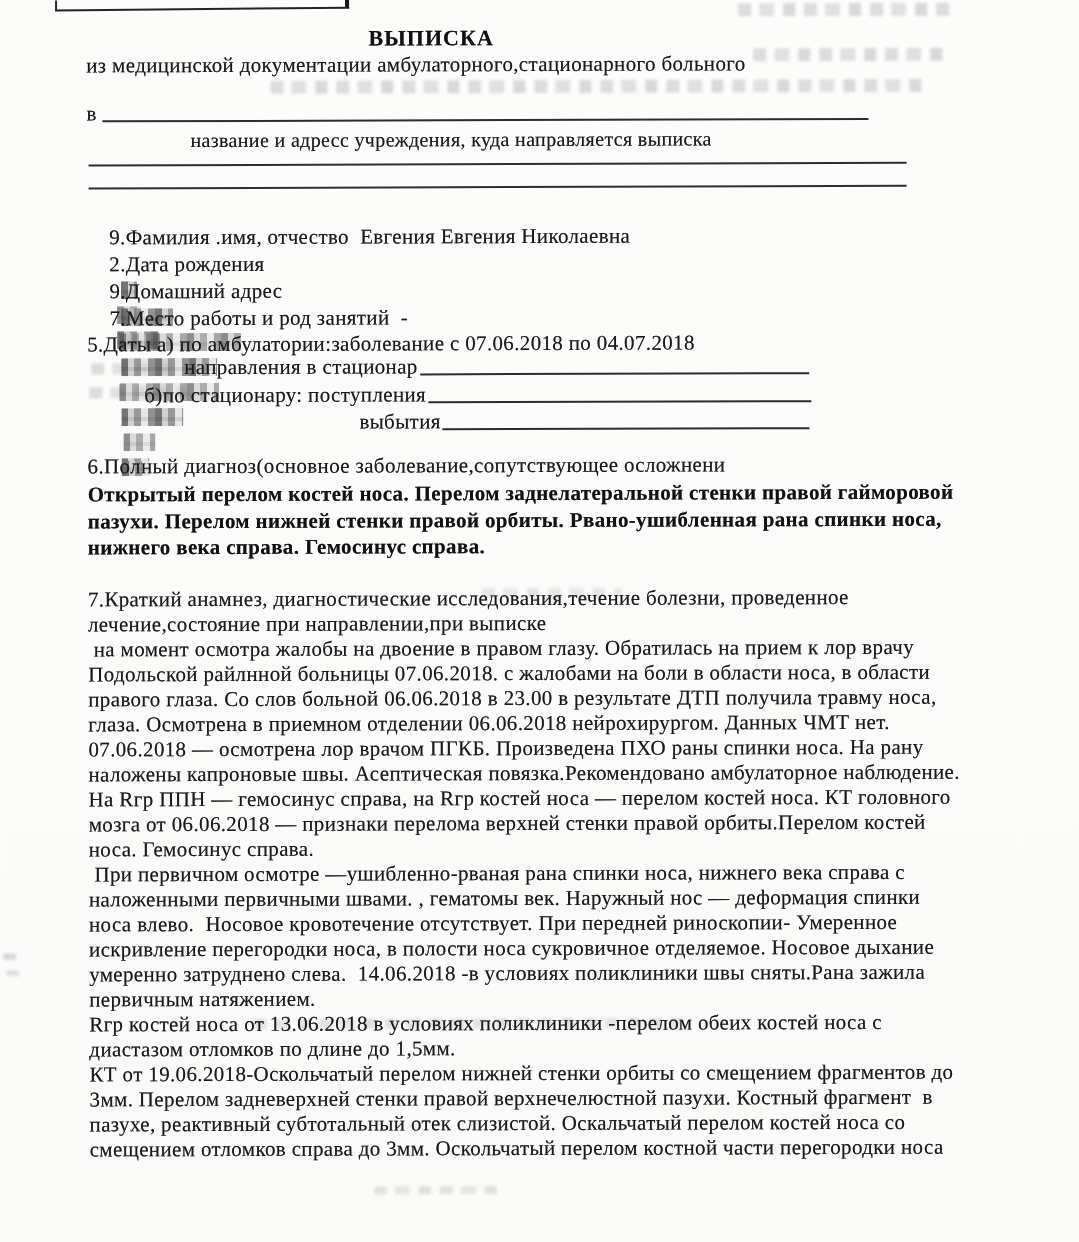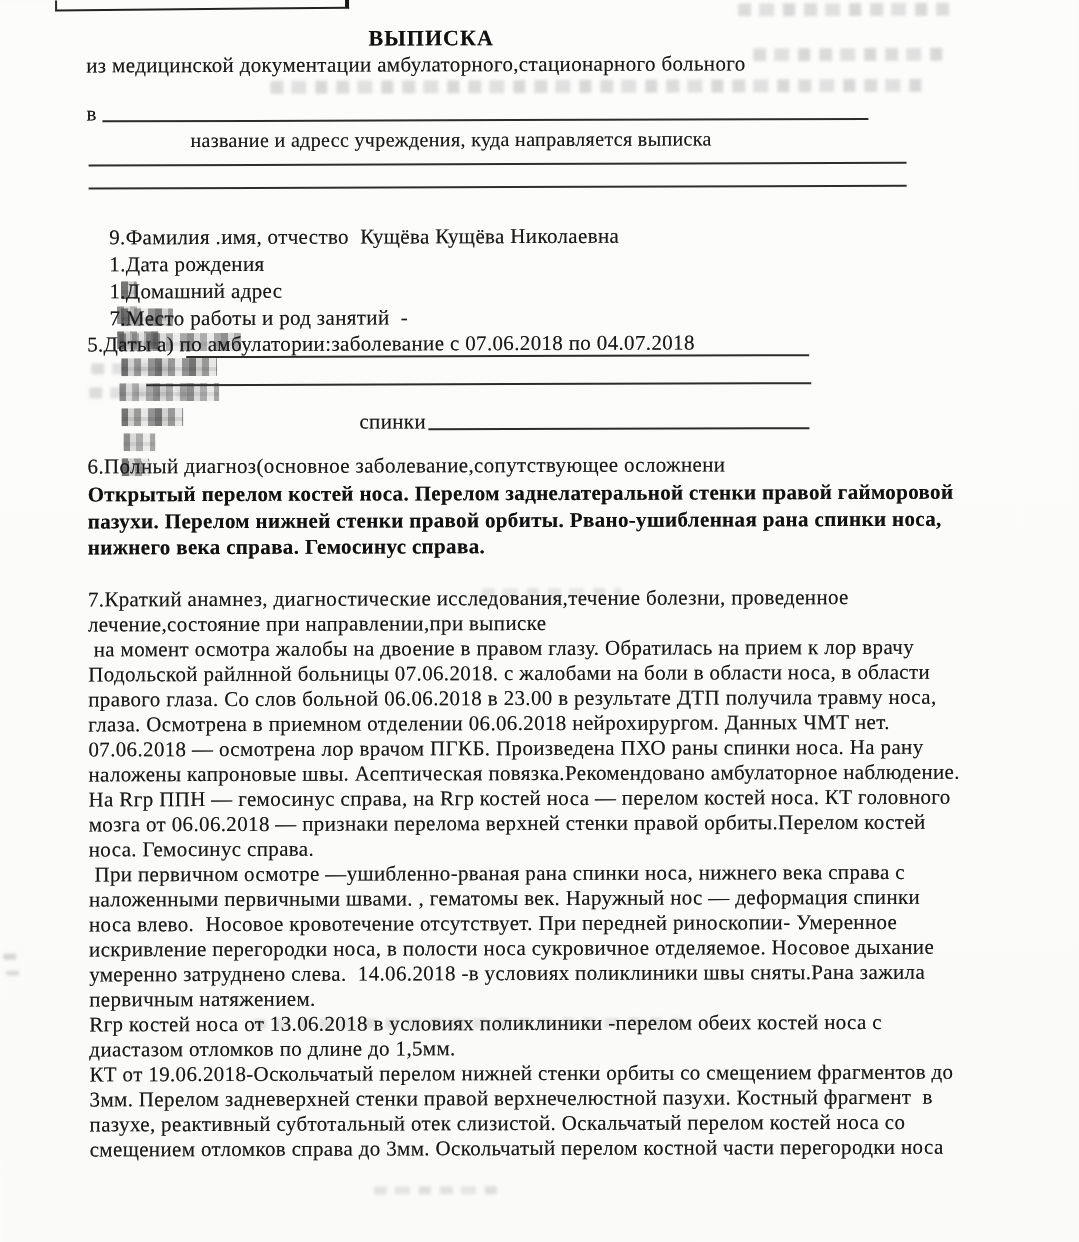--- a/index.html
+++ b/index.html
@@ -69,51 +69,53 @@
 
   <div class="abs t flexrow" style="left:88px;top:100px;width:782px;">
     <span>в</span>
     <span class="fill"></span>
   </div>
   <div class="abs t small" style="left:192px;top:127px;">название и адресс учреждения, куда направляется выписка</div>
   <div class="hr" style="left:90px;top:163px;width:818px;"></div>
   <div class="hr" style="left:90px;top:186px;width:818px;"></div>
 
   <div class="abs t" style="left:88px;top:199px;">
-    <span>9.Фамилия .имя, отчество</span><span>  </span><span>Кущёва Кущёва Николаевна</span>
+    <span>9.Фамилия .имя, отчество</span><span>  </span><span>Евгения Евгения Николаевна</span>
   </div>
   <div class="abs t" style="left:88px;top:226px;">
-    <span>1.Дата рождения</span>
+    <span>2.Дата рождения</span>
     <span class="pix" style="width:16px;margin-left:12px;"></span>
     <span class="pix lite" style="width:24px;margin-left:8px;"></span>
     <span class="pix" style="width:42px;margin-left:8px;"></span>
   </div>
   <div class="abs t" style="left:88px;top:253px;">
-    <span>1.Домашний адрес</span>
+    <span>9.Домашний адрес</span>
     <span class="pix" style="width:52px;margin-left:12px;"></span>
     <span class="pix lite" style="width:122px;margin-left:10px;"></span>
     <span class="pix" style="width:96px;margin-left:12px;"></span>
     <span class="pix lite" style="width:100px;margin-left:10px;"></span>
     <span class="pix" style="width:62px;margin-left:12px;"></span>
     <span class="pix lite" style="width:32px;margin-left:14px;"></span>
     <span class="pix" style="width:28px;margin-left:12px;"></span>
   </div>
   <div class="abs t" style="left:88px;top:280px;">
     <span>7.Место работы и род занятий</span><span>  </span><span>-</span>
   </div>
 
   <div class="abs t" style="left:88px;top:331px;">5.Даты а) по амбулатории:заболевание с 07.06.2018 по 04.07.2018</div>
   <div class="abs t flexrow" style="left:185px;top:354px;width:625px;">
+    <span>направления в стационар</span>
     <span class="fill" style="margin-left:2px;"></span>
   </div>
   <div class="abs t flexrow" style="left:145px;top:382px;width:667px;">
+    <span>б)по стационару: поступления</span>
     <span class="fill" style="margin-left:2px;"></span>
   </div>
   <div class="abs t flexrow" style="left:360px;top:409px;width:450px;">
-    <span>спинки</span>
+    <span>выбытия</span>
     <span class="fill" style="margin-left:2px;"></span>
   </div>
 
   <div class="abs t" style="left:88px;top:453px;">6.Полный диагноз(основное заболевание,сопутствующее осложнени</div>
   <div class="abs t b lines26" style="left:88px;top:481px;"><div>Открытый перелом костей носа. Перелом заднелатеральной стенки правой гайморовой</div><div>пазухи. Перелом нижней стенки правой орбиты. Рвано-ушибленная рана спинки носа,</div><div>нижнего века справа. Гемосинус справа.</div></div>
 
   <div class="abs t lines" style="left:88px;top:586px;"><div>7.Краткий анамнез, диагностические исследования,течение болезни, проведенное</div><div>лечение,состояние при направлении,при выписке</div></div>
   <div class="abs t lines" style="left:88px;top:636px;"><div> на момент осмотра жалобы на двоение в правом глазу. Обратилась на прием к лор врачу</div><div>Подольской райлнной больницы 07.06.2018. с жалобами на боли в области носа, в области</div><div>правого глаза. Со слов больной 06.06.2018 в 23.00 в результате ДТП получила травму носа,</div><div>глаза. Осмотрена в приемном отделении 06.06.2018 нейрохирургом. Данных ЧМТ нет.</div><div>07.06.2018 — осмотрена лор врачом ПГКБ. Произведена ПХО раны спинки носа. На рану</div><div>наложены капроновые швы. Асептическая повязка.Рекомендовано амбулаторное наблюдение.</div><div>На Rгр ППН — гемосинус справа, на Rгр костей носа — перелом костей носа. КТ головного</div><div>мозга от 06.06.2018 — признаки перелома верхней стенки правой орбиты.Перелом костей</div><div>носа. Гемосинус справа.</div><div> При первичном осмотре —ушибленно-рваная рана спинки носа, нижнего века справа с</div><div>наложенными первичными швами. , гематомы век. Наружный нос — деформация спинки</div><div>носа влево.  Носовое кровотечение отсутствует. При передней риноскопии- Умеренное</div><div>искривление перегородки носа, в полости носа сукровичное отделяемое. Носовое дыхание</div><div>умеренно затруднено слева.  14.06.2018 -в условиях поликлиники швы сняты.Рана зажила</div><div>первичным натяжением.</div><div>Rгр костей носа от 13.06.2018 в условиях поликлиники -перелом обеих костей носа с</div><div>диастазом отломков по длине до 1,5мм.</div><div>КТ от 19.06.2018-Оскольчатый перелом нижней стенки орбиты со смещением фрагментов до</div><div>3мм. Перелом задневерхней стенки правой верхнечелюстной пазухи. Костный фрагмент  в</div><div>пазухе, реактивный субтотальный отек слизистой. Оскальчатый перелом костей носа со</div><div>смещением отломков справа до 3мм. Оскольчатый перелом костной части перегородки носа</div></div>
 
 </div>

